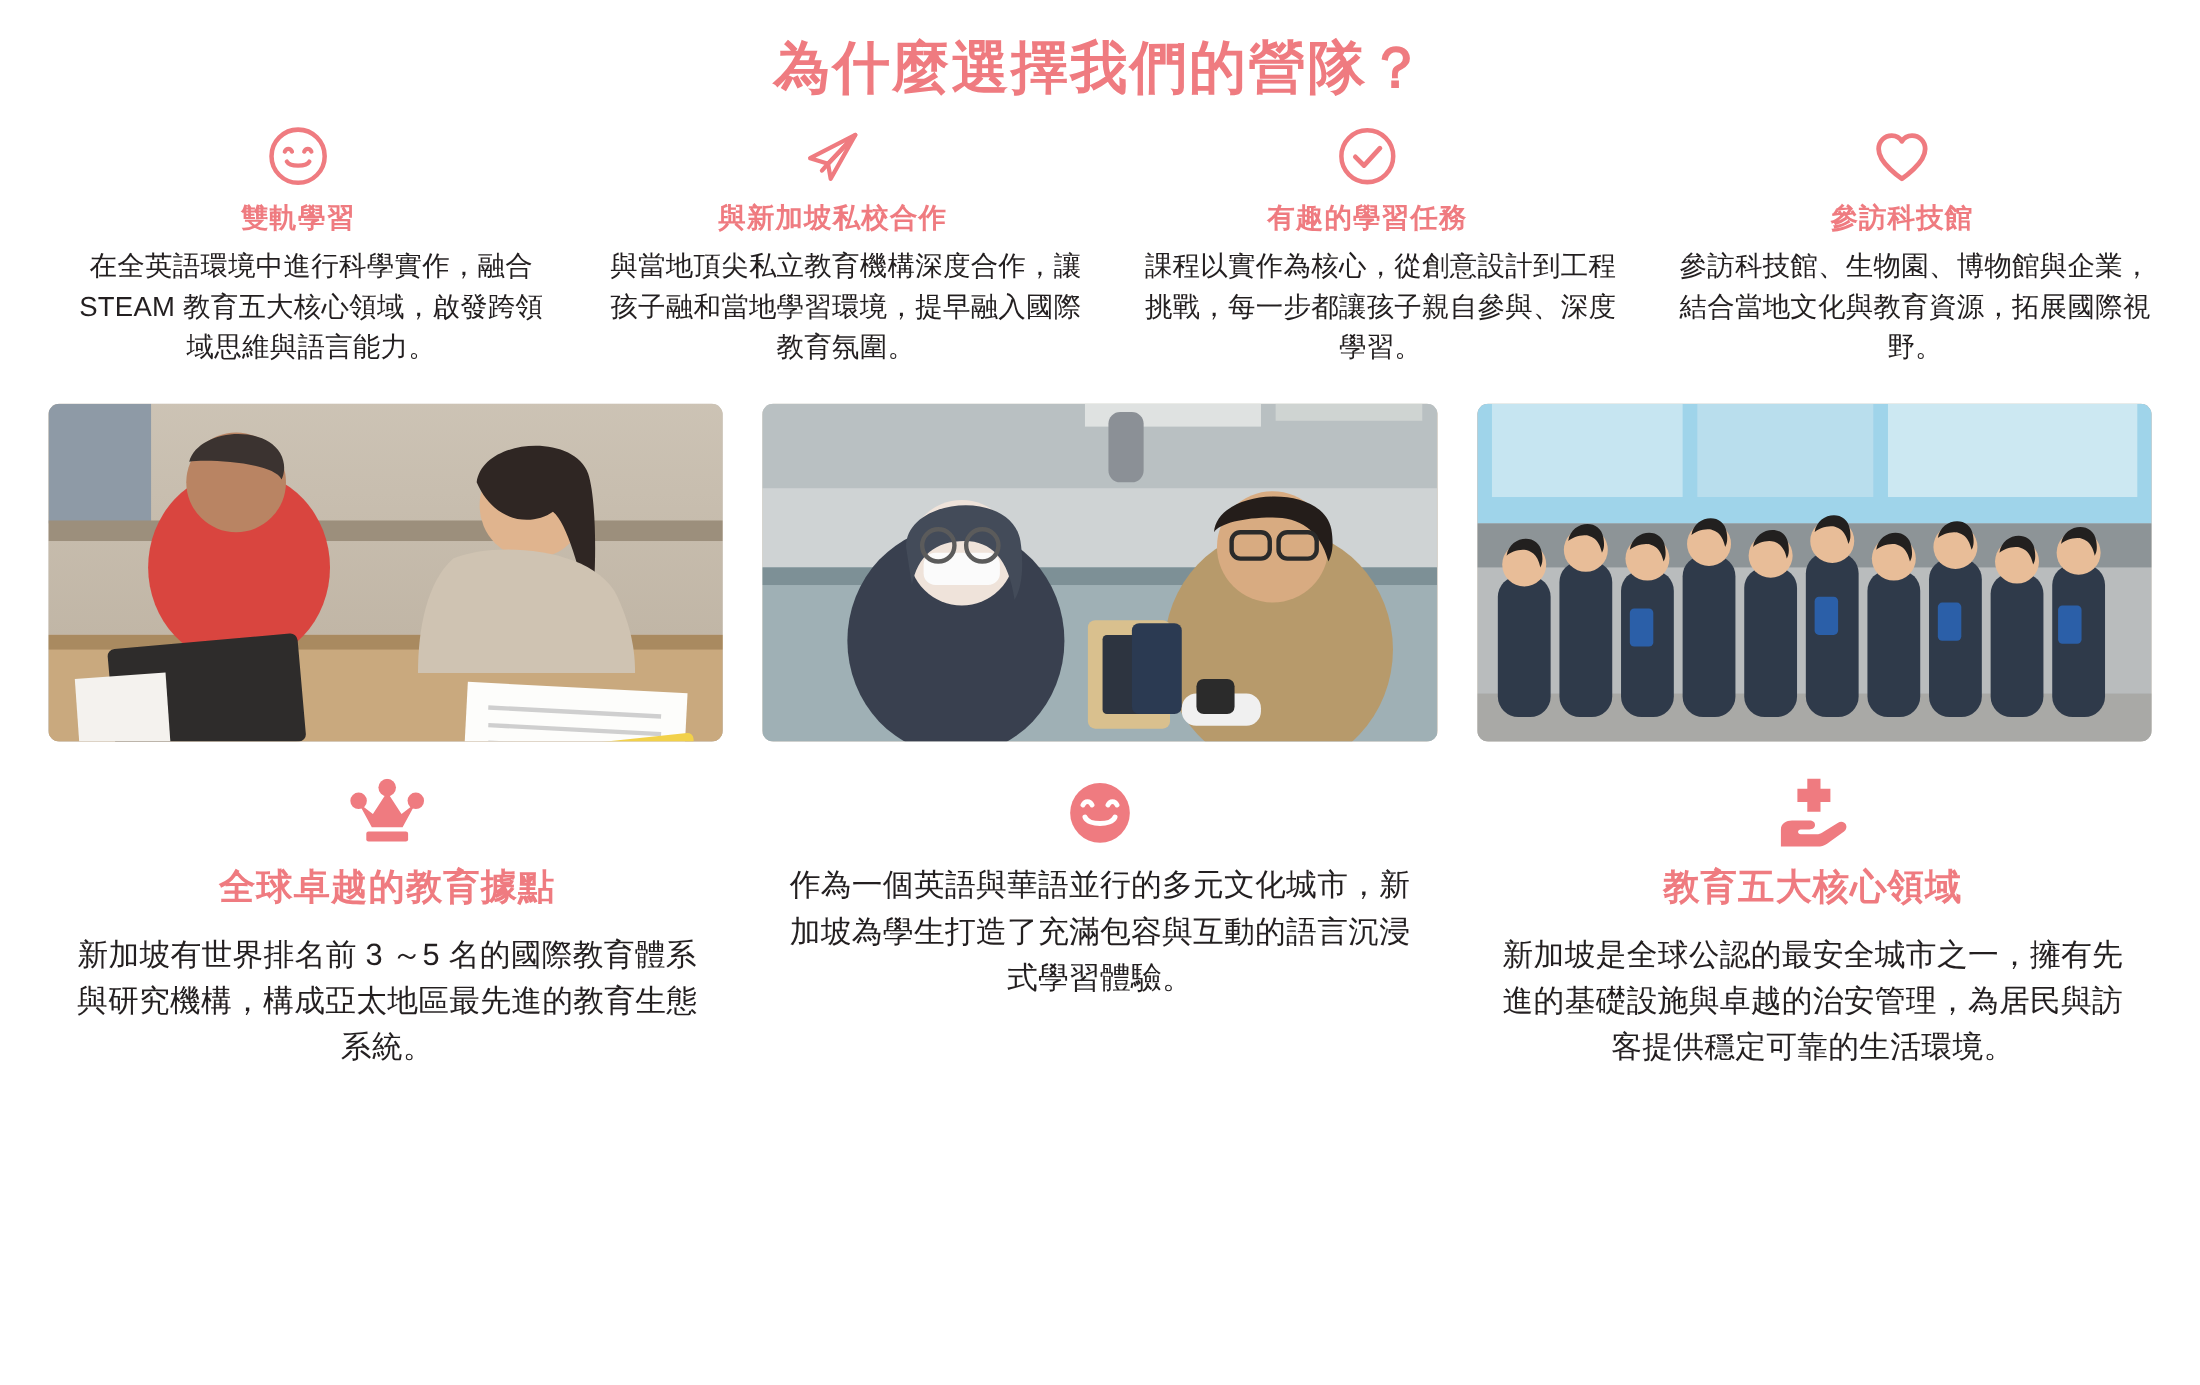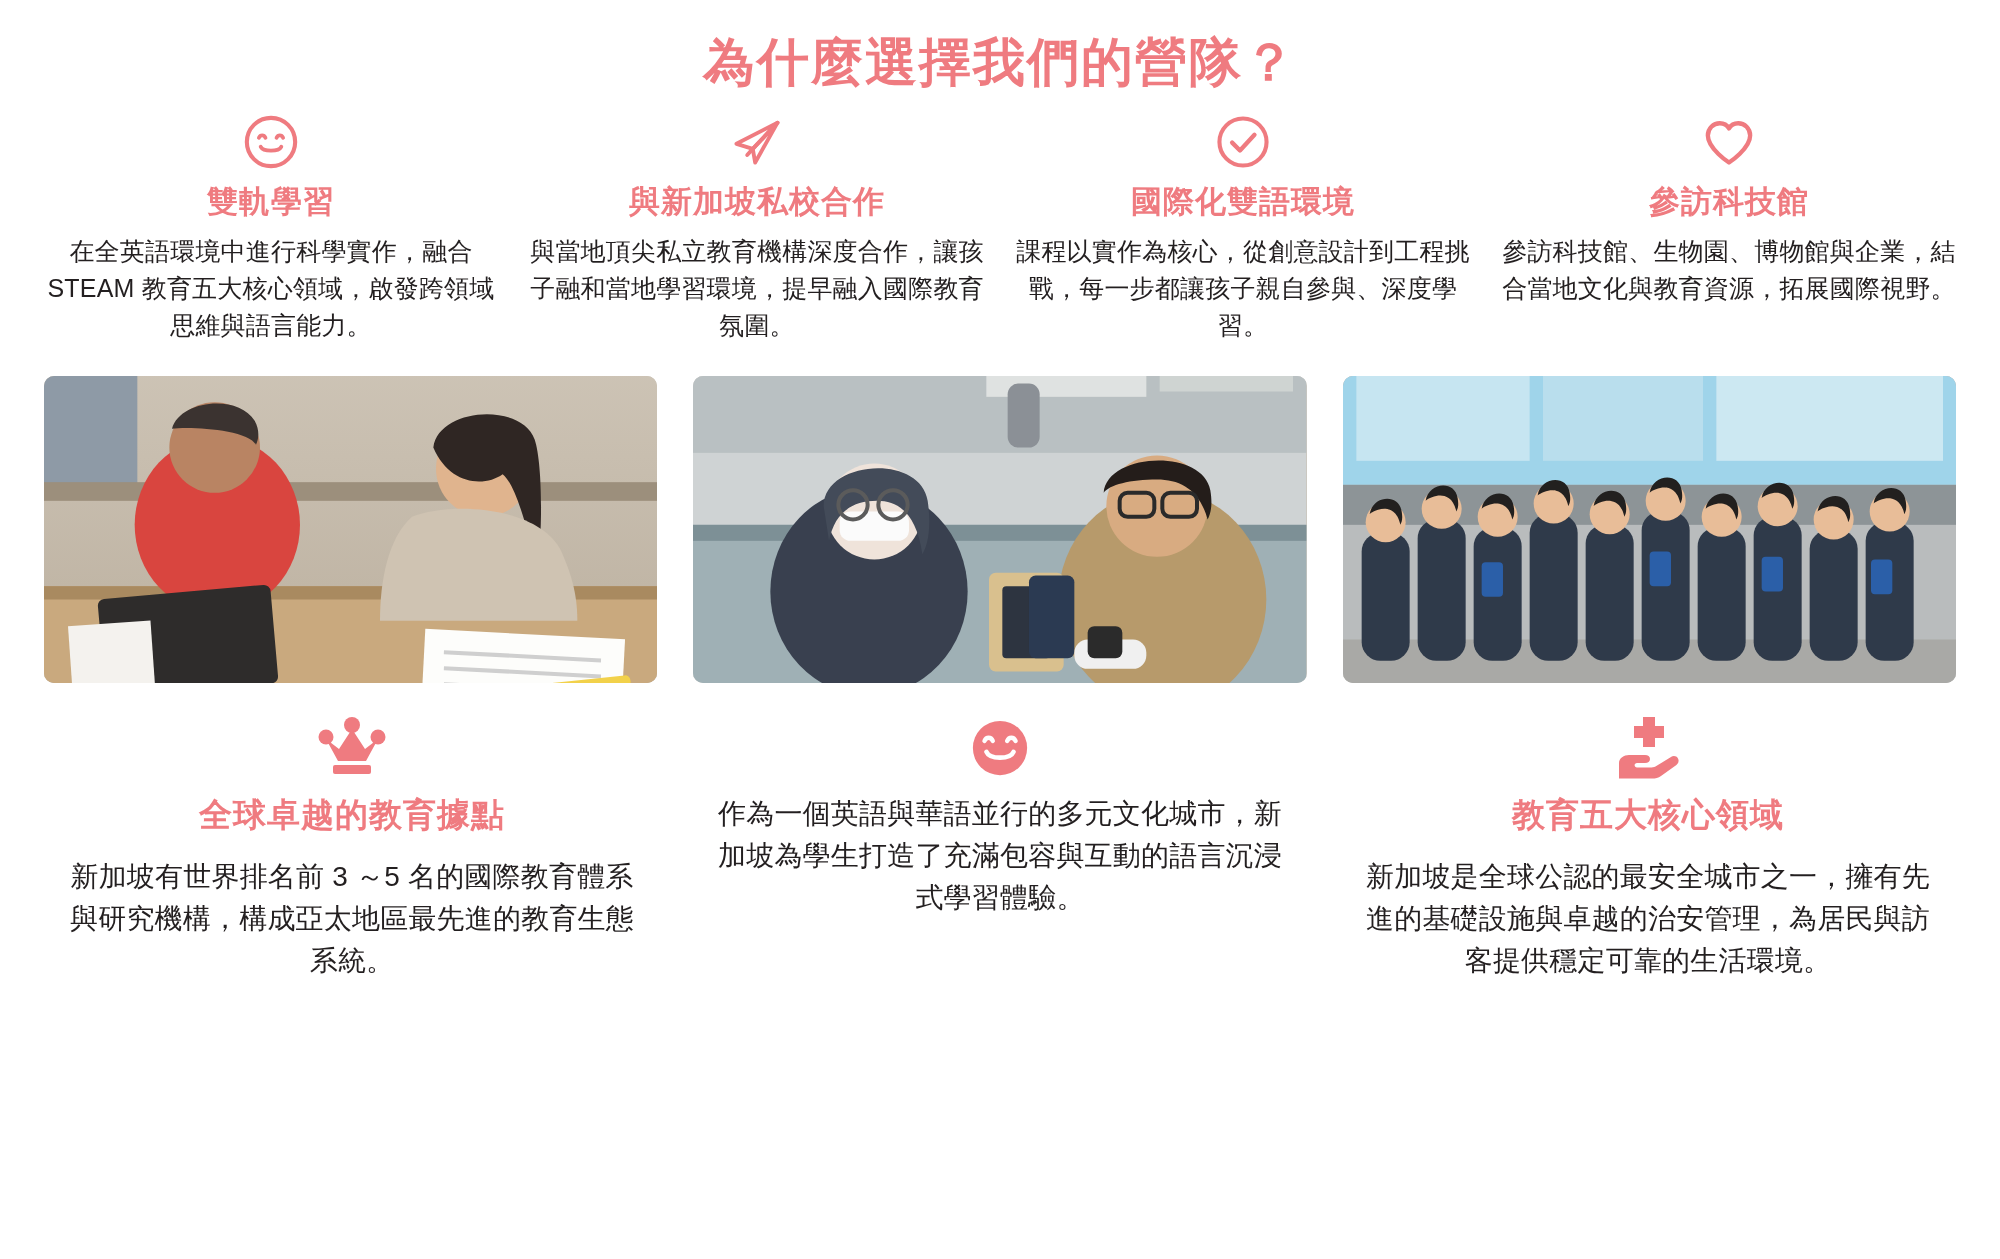--- a/index.html
+++ b/index.html
@@ -51,32 +51,33 @@
   .feature-icon {
     height: 58px;
     display: flex;
     align-items: center;
     justify-content: center;
     margin-bottom: 10px;
   }
   .feature-icon svg { display: block; }
   .feature-title {
     color: #ef7b80;
-    font-size: 31px;
+    font-size: 25px;
     font-weight: 700;
     letter-spacing: 1px;
     margin-bottom: 10px;
   }
   .feature-desc {
     color: #231f20;
     font-size: 25px;
     line-height: 1.48;
     letter-spacing: 0.2px;
     text-align: center;
     max-width: 455px;
+    margin-left: 24px;
   }
 
   
   .photos-row {
     display: flex;
     justify-content: space-between;
     gap: 36px;
     padding: 32px 44px 0 44px;
   }
   .photo {
@@ -160,21 +161,21 @@
       <div class="feature-desc">與當地頂尖私立教育機構深度合作，讓孩子融和當地學習環境，提早融入國際教育氛圍。</div>
     </div>
 
     <div class="feature">
       <div class="feature-icon">
         <svg width="58" height="58" viewBox="0 0 48 48" fill="none">
           <circle cx="24" cy="24" r="19.5" stroke="#ef7b80" stroke-width="3.4"></circle>
           <path d="m15 24.5 6.5 6.5L33.5 18" stroke="#ef7b80" stroke-width="3.6" stroke-linecap="round" stroke-linejoin="round"></path>
         </svg>
       </div>
-      <div class="feature-title">國際化雙語環境</div>
+      <div class="feature-title">有趣的學習任務</div>
       <div class="feature-desc">課程以實作為核心，從創意設計到工程挑戰，每一步都讓孩子親自參與、深度學習。</div>
     </div>
 
     <div class="feature">
       <div class="feature-icon">
         <svg width="58" height="58" viewBox="0 0 48 48" fill="none">
           <path d="M24 41S6.5 29.5 6.5 18.6C6.5 12.7 11 8.5 16.4 8.5c3.6 0 6.2 1.9 7.6 4.3 1.4-2.4 4-4.3 7.6-4.3 5.4 0 9.9 4.2 9.9 10.1C41.5 29.5 24 41 24 41z" stroke="#ef7b80" stroke-width="3.6" stroke-linejoin="round"></path>
         </svg>
       </div>
       <div class="feature-title">參訪科技館</div>

